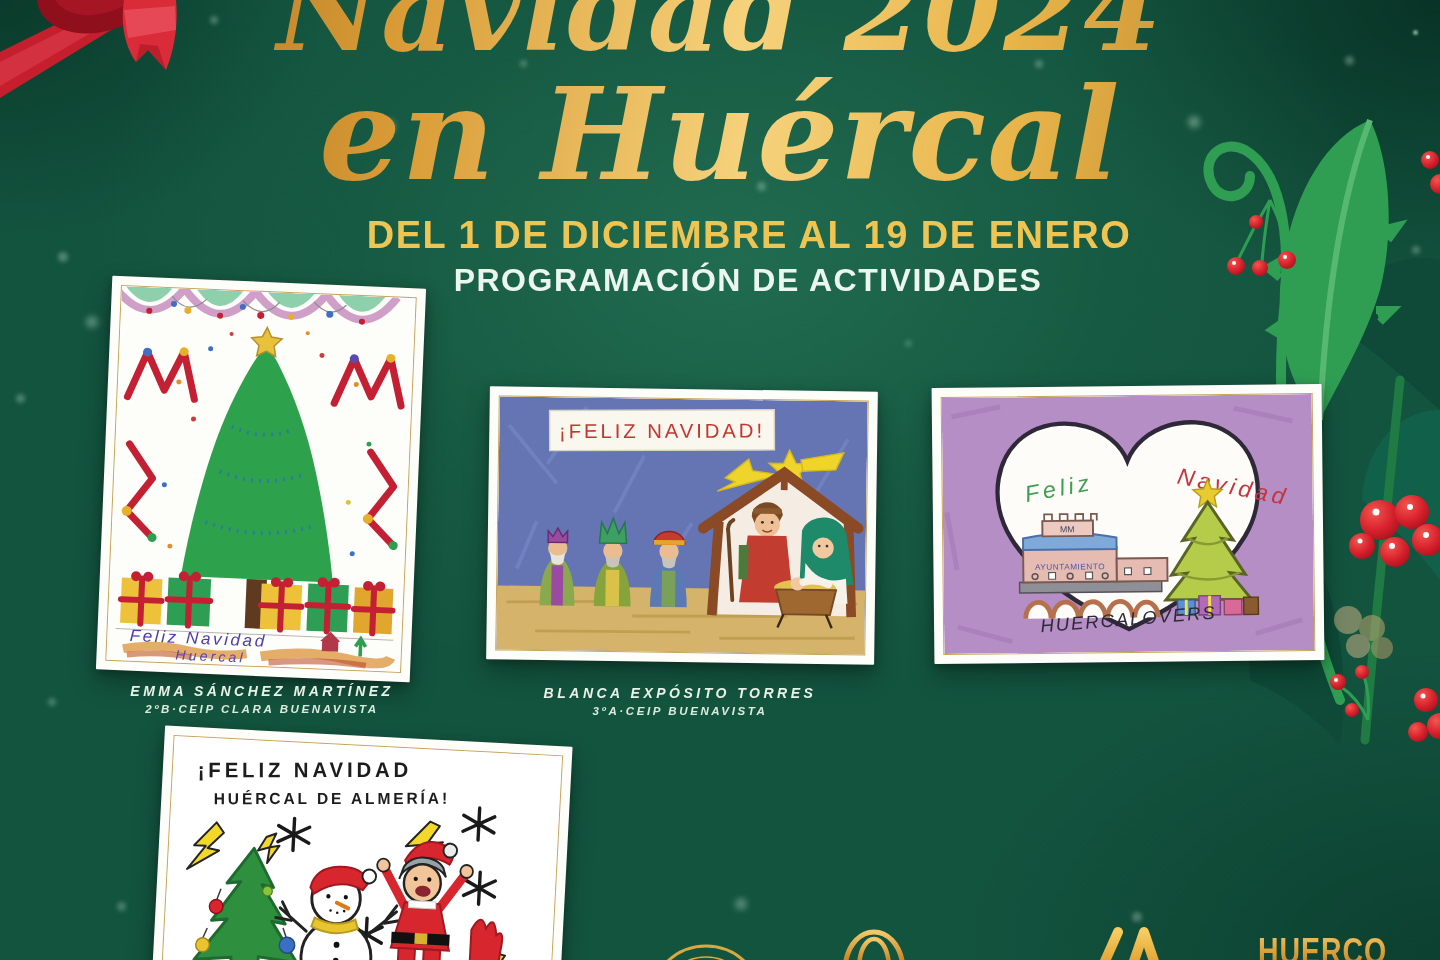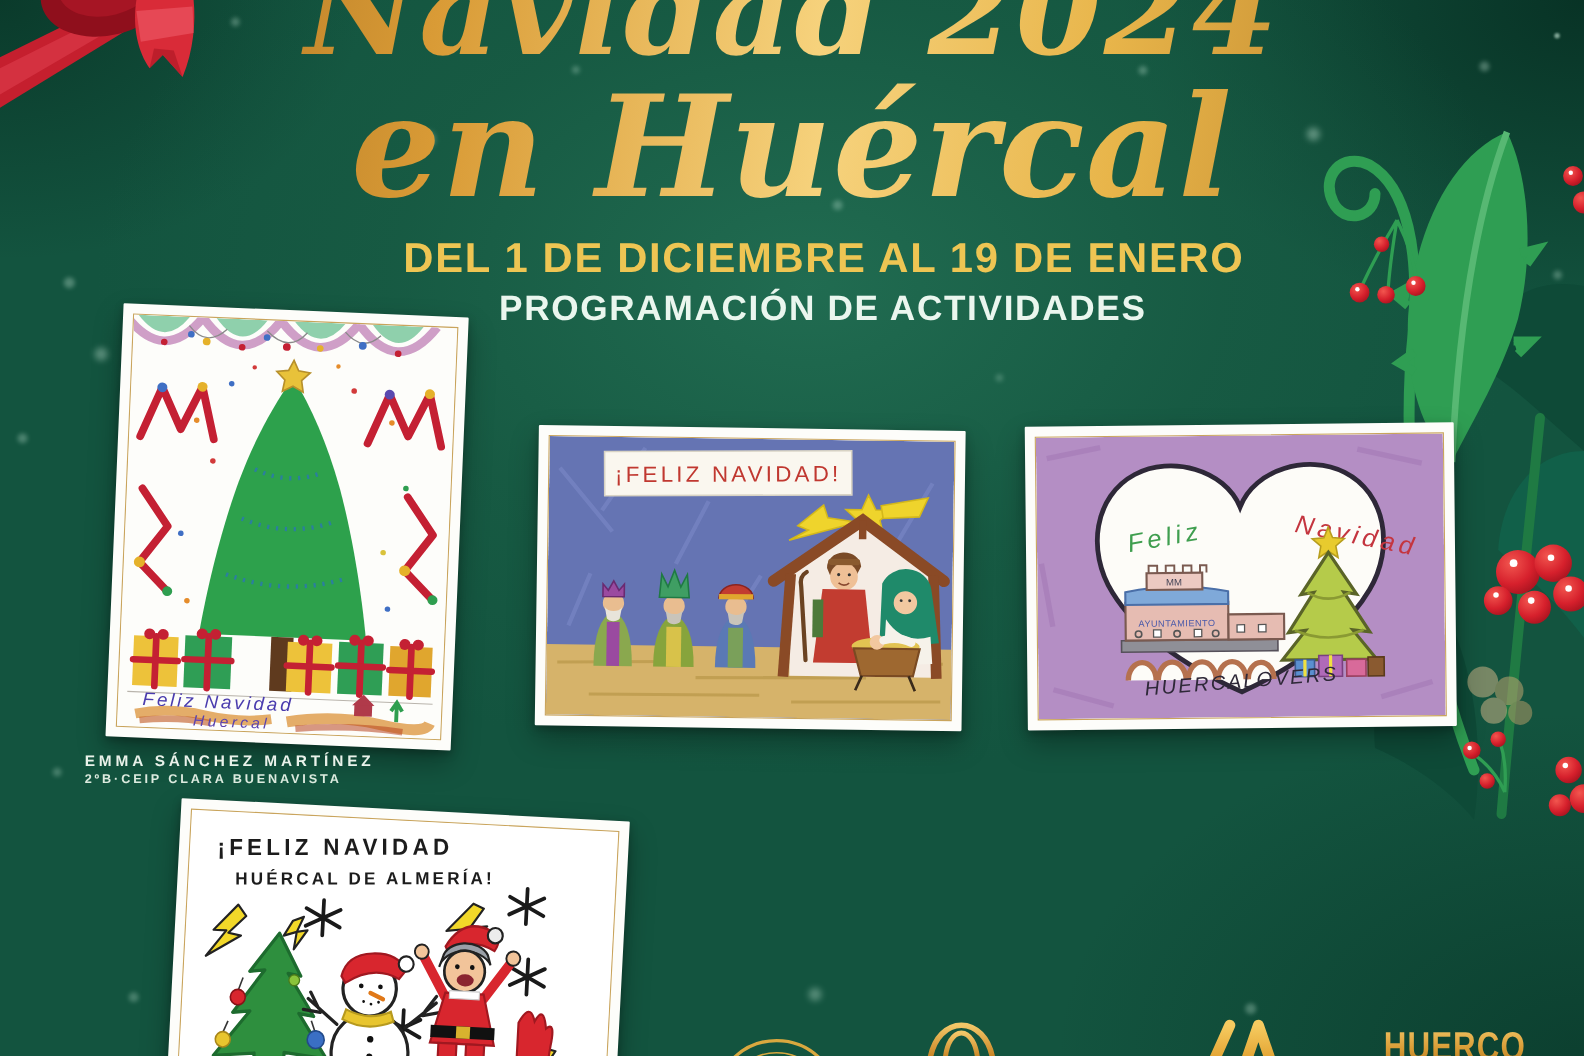--- a/index.html
+++ b/index.html
@@ -38,21 +38,21 @@
     position:absolute;background:#fdfdfa;border-radius:1px;
     box-shadow:0 12px 26px rgba(0,0,0,.3), 0 3px 8px rgba(0,0,0,.25);
   }
   .card-inner{position:absolute;inset:9px;border:1.5px solid #C9A45C;overflow:hidden;background:#fdfdfa;}
   .card-inner svg{position:absolute;inset:0;width:100%;height:100%;}
   .card1{left:104px;top:282px;width:314px;height:394px;transform:rotate(2.4deg);}
   .card2{left:488px;top:389px;width:388px;height:273px;transform:rotate(0.8deg);}
   .card3{left:933px;top:386px;width:390px;height:276px;transform:rotate(-0.6deg);}
   .card4{left:157px;top:736px;width:408px;height:300px;transform:rotate(3deg);}
   
-  .caption{position:absolute;width:370px;text-align:left;color:#E9F2EA;}
+  .caption{position:absolute;width:370px;text-align:center;color:#E9F2EA;font-style:italic;}
   .caption .artist{font-size:14px;font-weight:700;letter-spacing:3.5px;}
   .caption .school{font-size:11.5px;font-weight:600;letter-spacing:2.6px;margin-top:4px;color:#DCEBDF;}
   .cap1{left:77px;top:683px;}
   .cap2{left:495px;top:685px;}
   .cap3{left:937px;top:685px;}
   
   .badge-logo{position:absolute;left:645px;top:924px;width:122px;height:80px;}
   .crown-logo{position:absolute;left:838px;top:920px;width:72px;height:52px;}
   .slasha-logo{position:absolute;left:1092px;top:926px;width:74px;height:44px;}
   .wordmark{
@@ -497,20 +497,24 @@
           <path d="M316,178 q10,-20 15,-2 q8,-16 11,6 q9,-8 5,16 l-7,60 -24,0 z" fill="#D8262E" stroke="#A01820" stroke-width="2"></path>
         </g>
       </svg>
     </div>
   </figure>
 
   <div class="caption cap1">
     <div class="artist">EMMA SÁNCHEZ MARTÍNEZ</div>
     <div class="school">2ºB·CEIP CLARA BUENAVISTA</div>
   </div>
+  <div class="caption cap2">
+    <div class="artist">BLANCA EXPÓSITO TORRES</div>
+    <div class="school">3ºA·CEIP BUENAVISTA</div>
+  </div>
 
   <svg class="badge-logo" viewBox="0 0 122 80">
     <circle cx="61" cy="78" r="56" fill="none" stroke="#D9A83F" stroke-width="3"></circle>
     <circle cx="61" cy="78" r="45" fill="none" stroke="#D9A83F" stroke-width="1.5"></circle>
     <path id="badgeArc" d="M13,86 A 50,50 0 0 1 109,86" fill="none"></path>
     <text font-size="12.5" font-weight="bold" letter-spacing="3" fill="#D9A83F">
       <textPath href="#badgeArc" startOffset="50%" text-anchor="middle">JO ANDAR</textPath>
     </text>
     <path d="M47,80 q6,-18 14,-22 q9,5 15,22 z" fill="#C8922E"></path>
   </svg>

